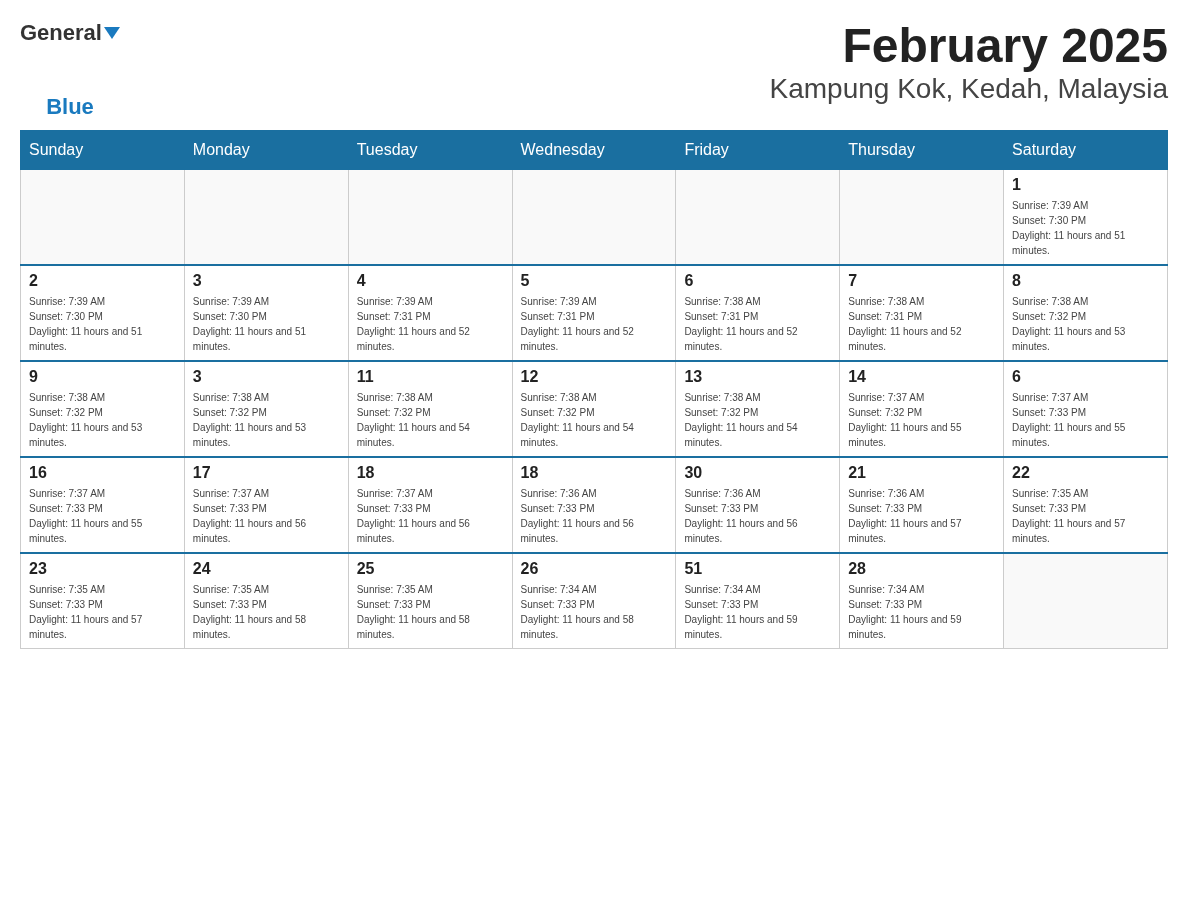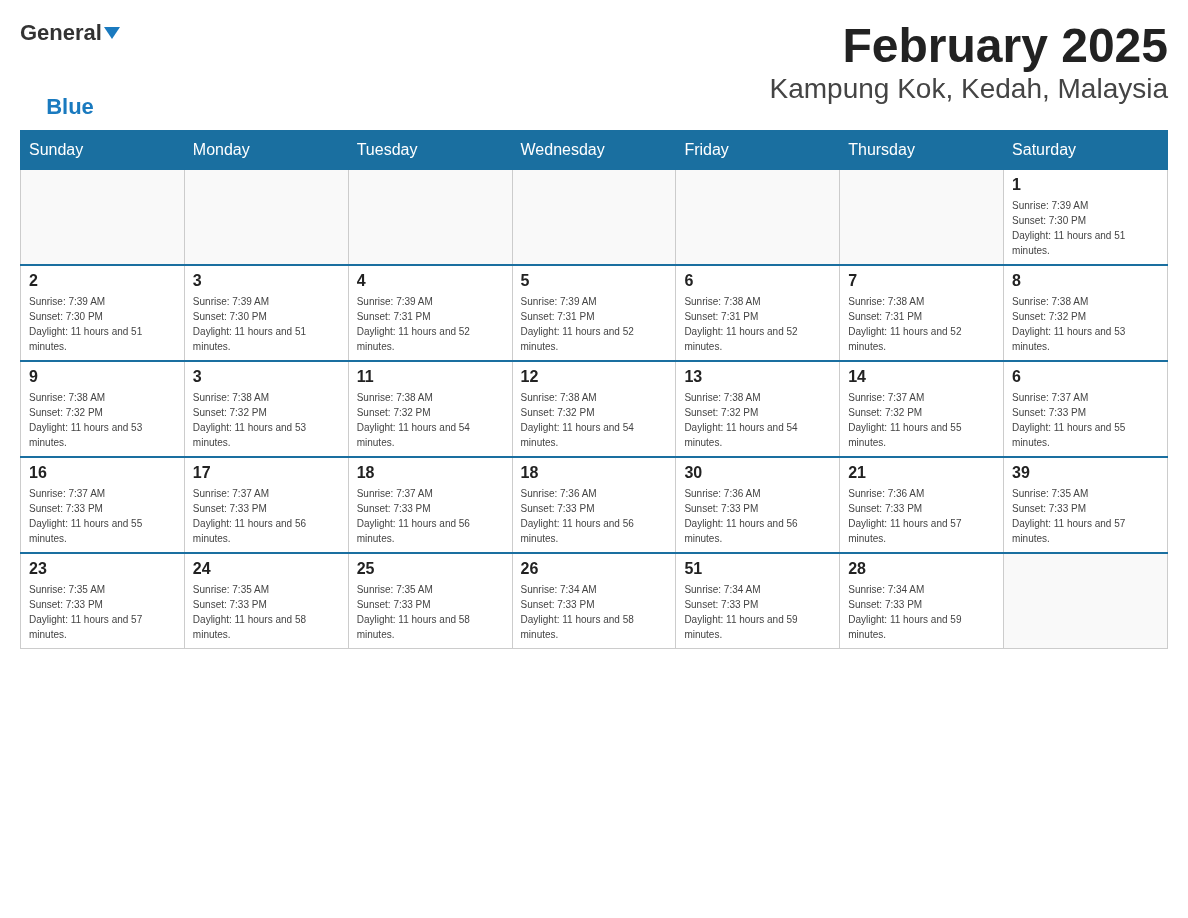--- a/index.html
+++ b/index.html
@@ -261,21 +261,21 @@
 Sunset: 7:33 PM
 Daylight: 11 hours and 56 minutes.</div>
         </td>
         <td>
           <span class="day-number">21</span>
           <div class="day-info" style="white-space: pre-line;">Sunrise: 7:36 AM
 Sunset: 7:33 PM
 Daylight: 11 hours and 57 minutes.</div>
         </td>
         <td>
-          <span class="day-number">39</span>
+          <span class="day-number">22</span>
           <div class="day-info" style="white-space: pre-line;">Sunrise: 7:35 AM
 Sunset: 7:33 PM
 Daylight: 11 hours and 57 minutes.</div>
         </td>
       </tr>
       <tr class="row-separator">
         <td>
           <span class="day-number">23</span>
           <div class="day-info" style="white-space: pre-line;">Sunrise: 7:35 AM
 Sunset: 7:33 PM

